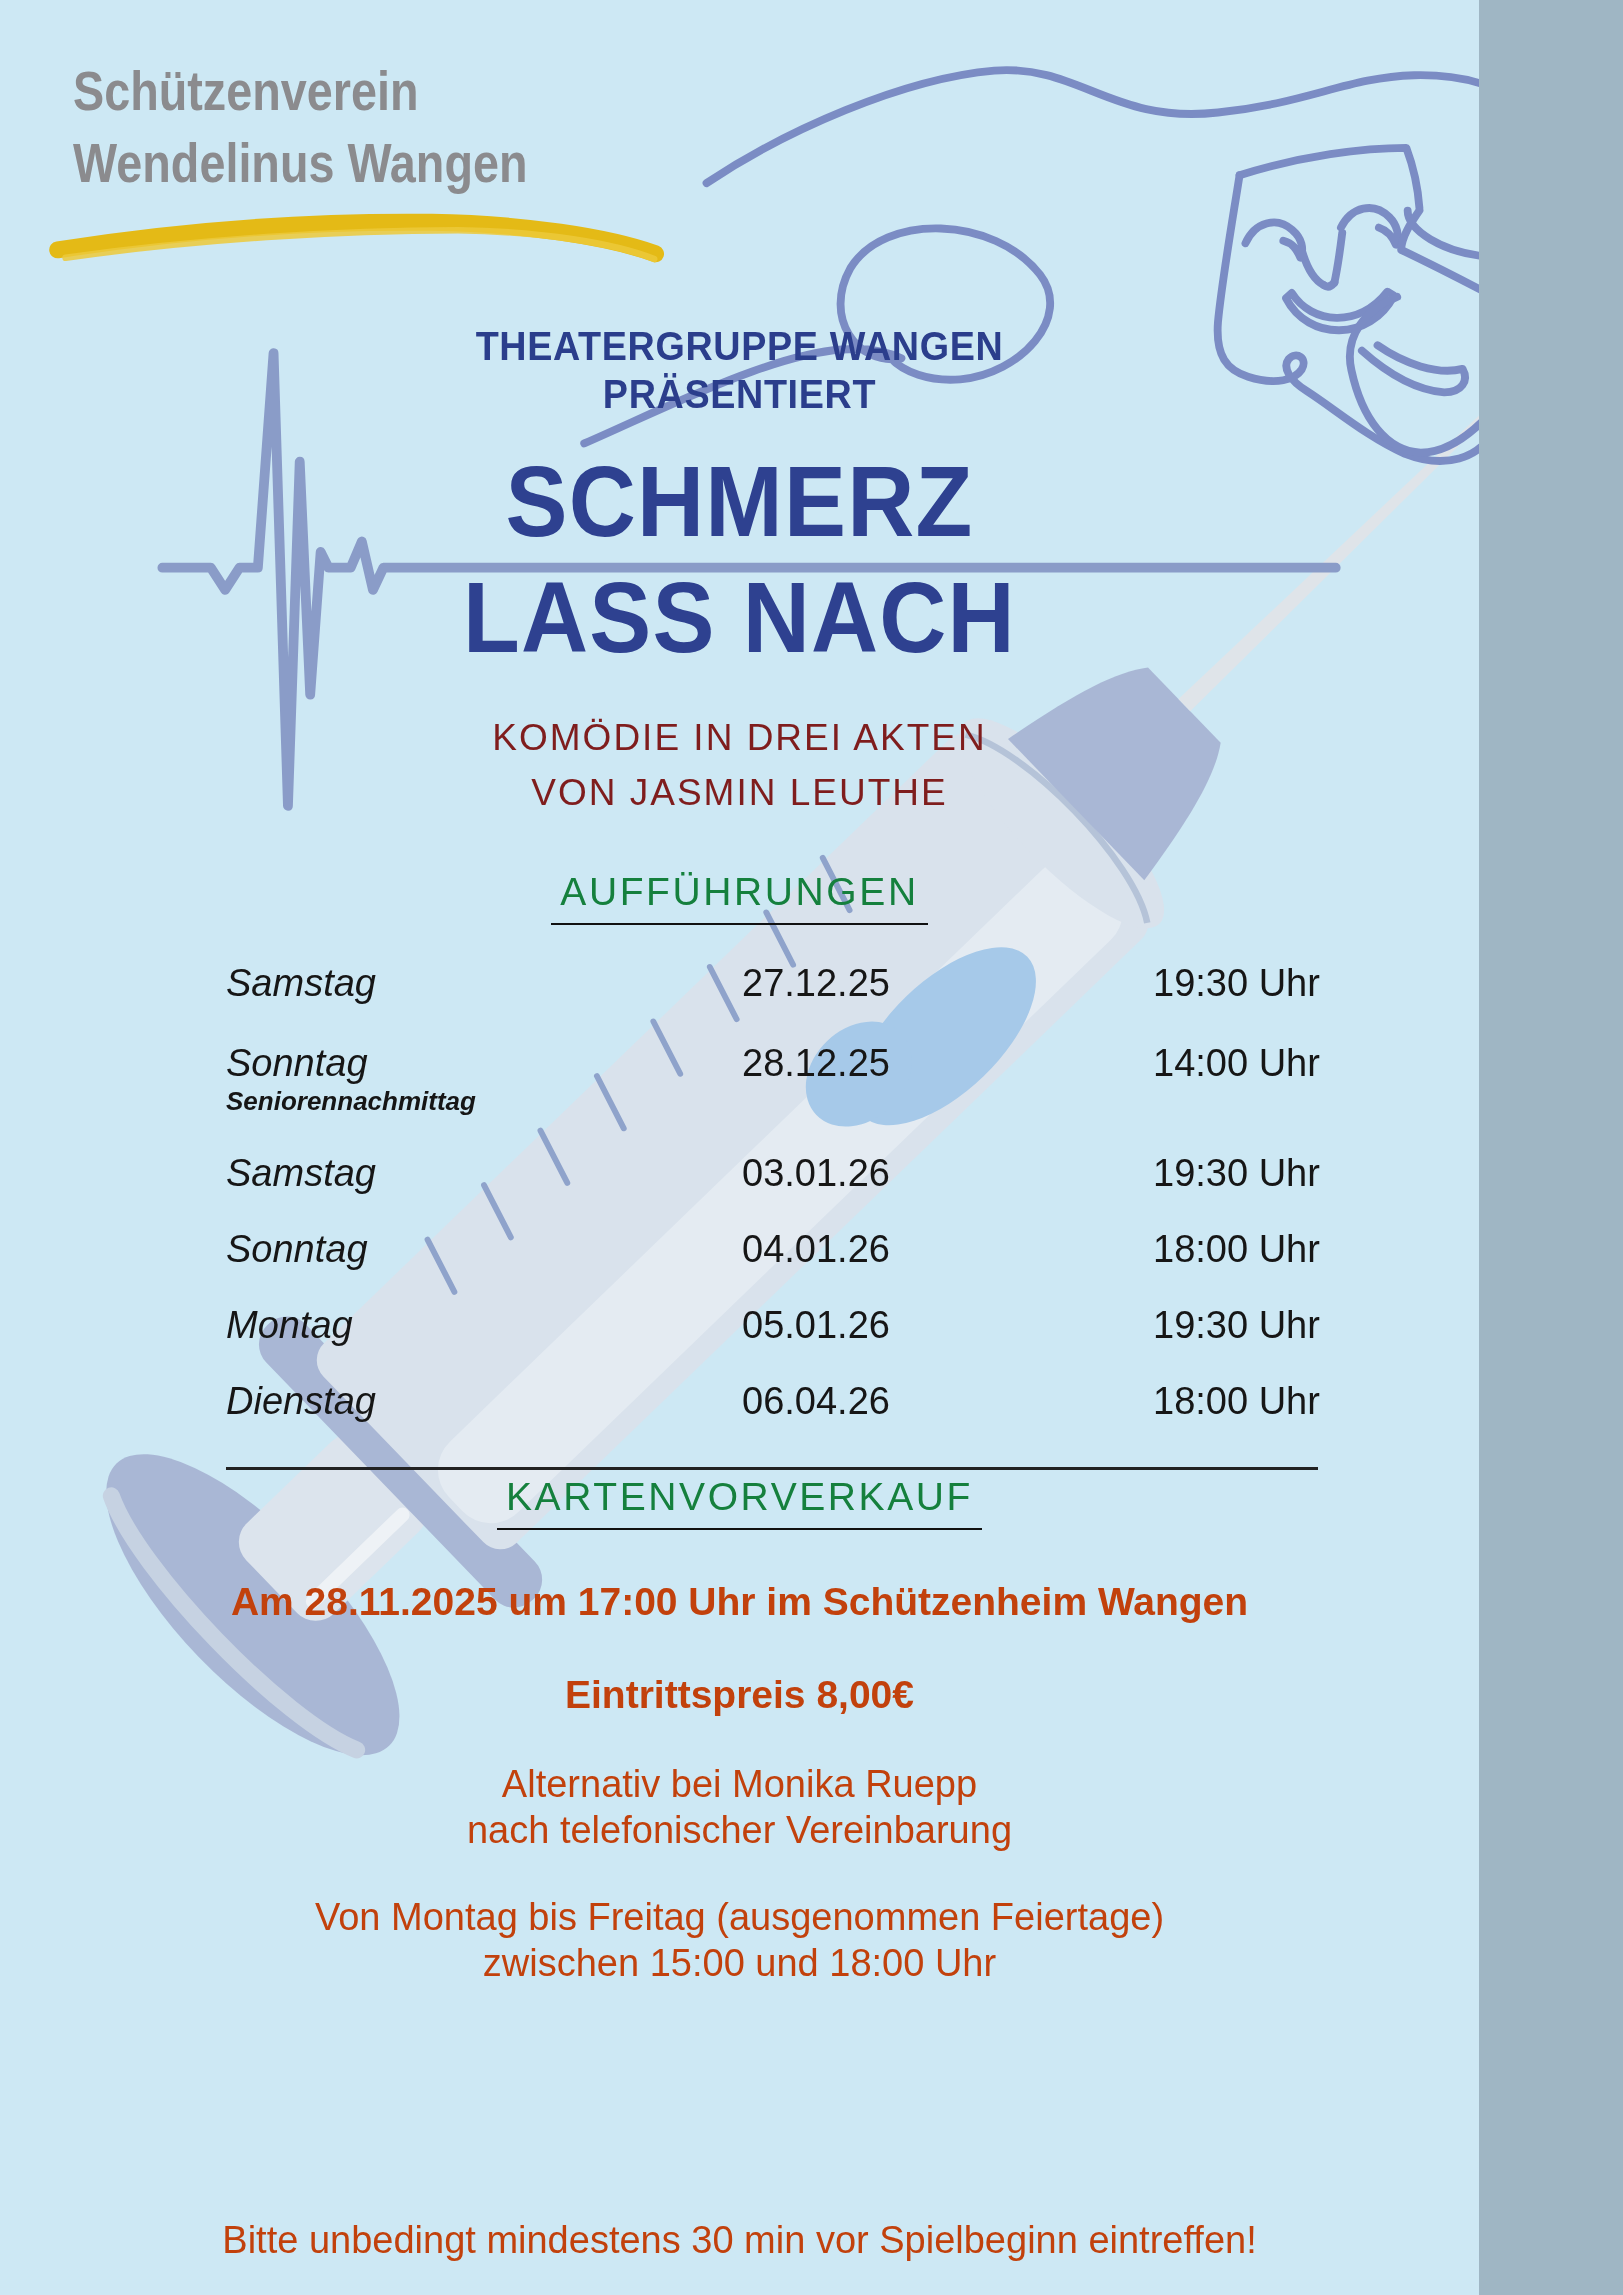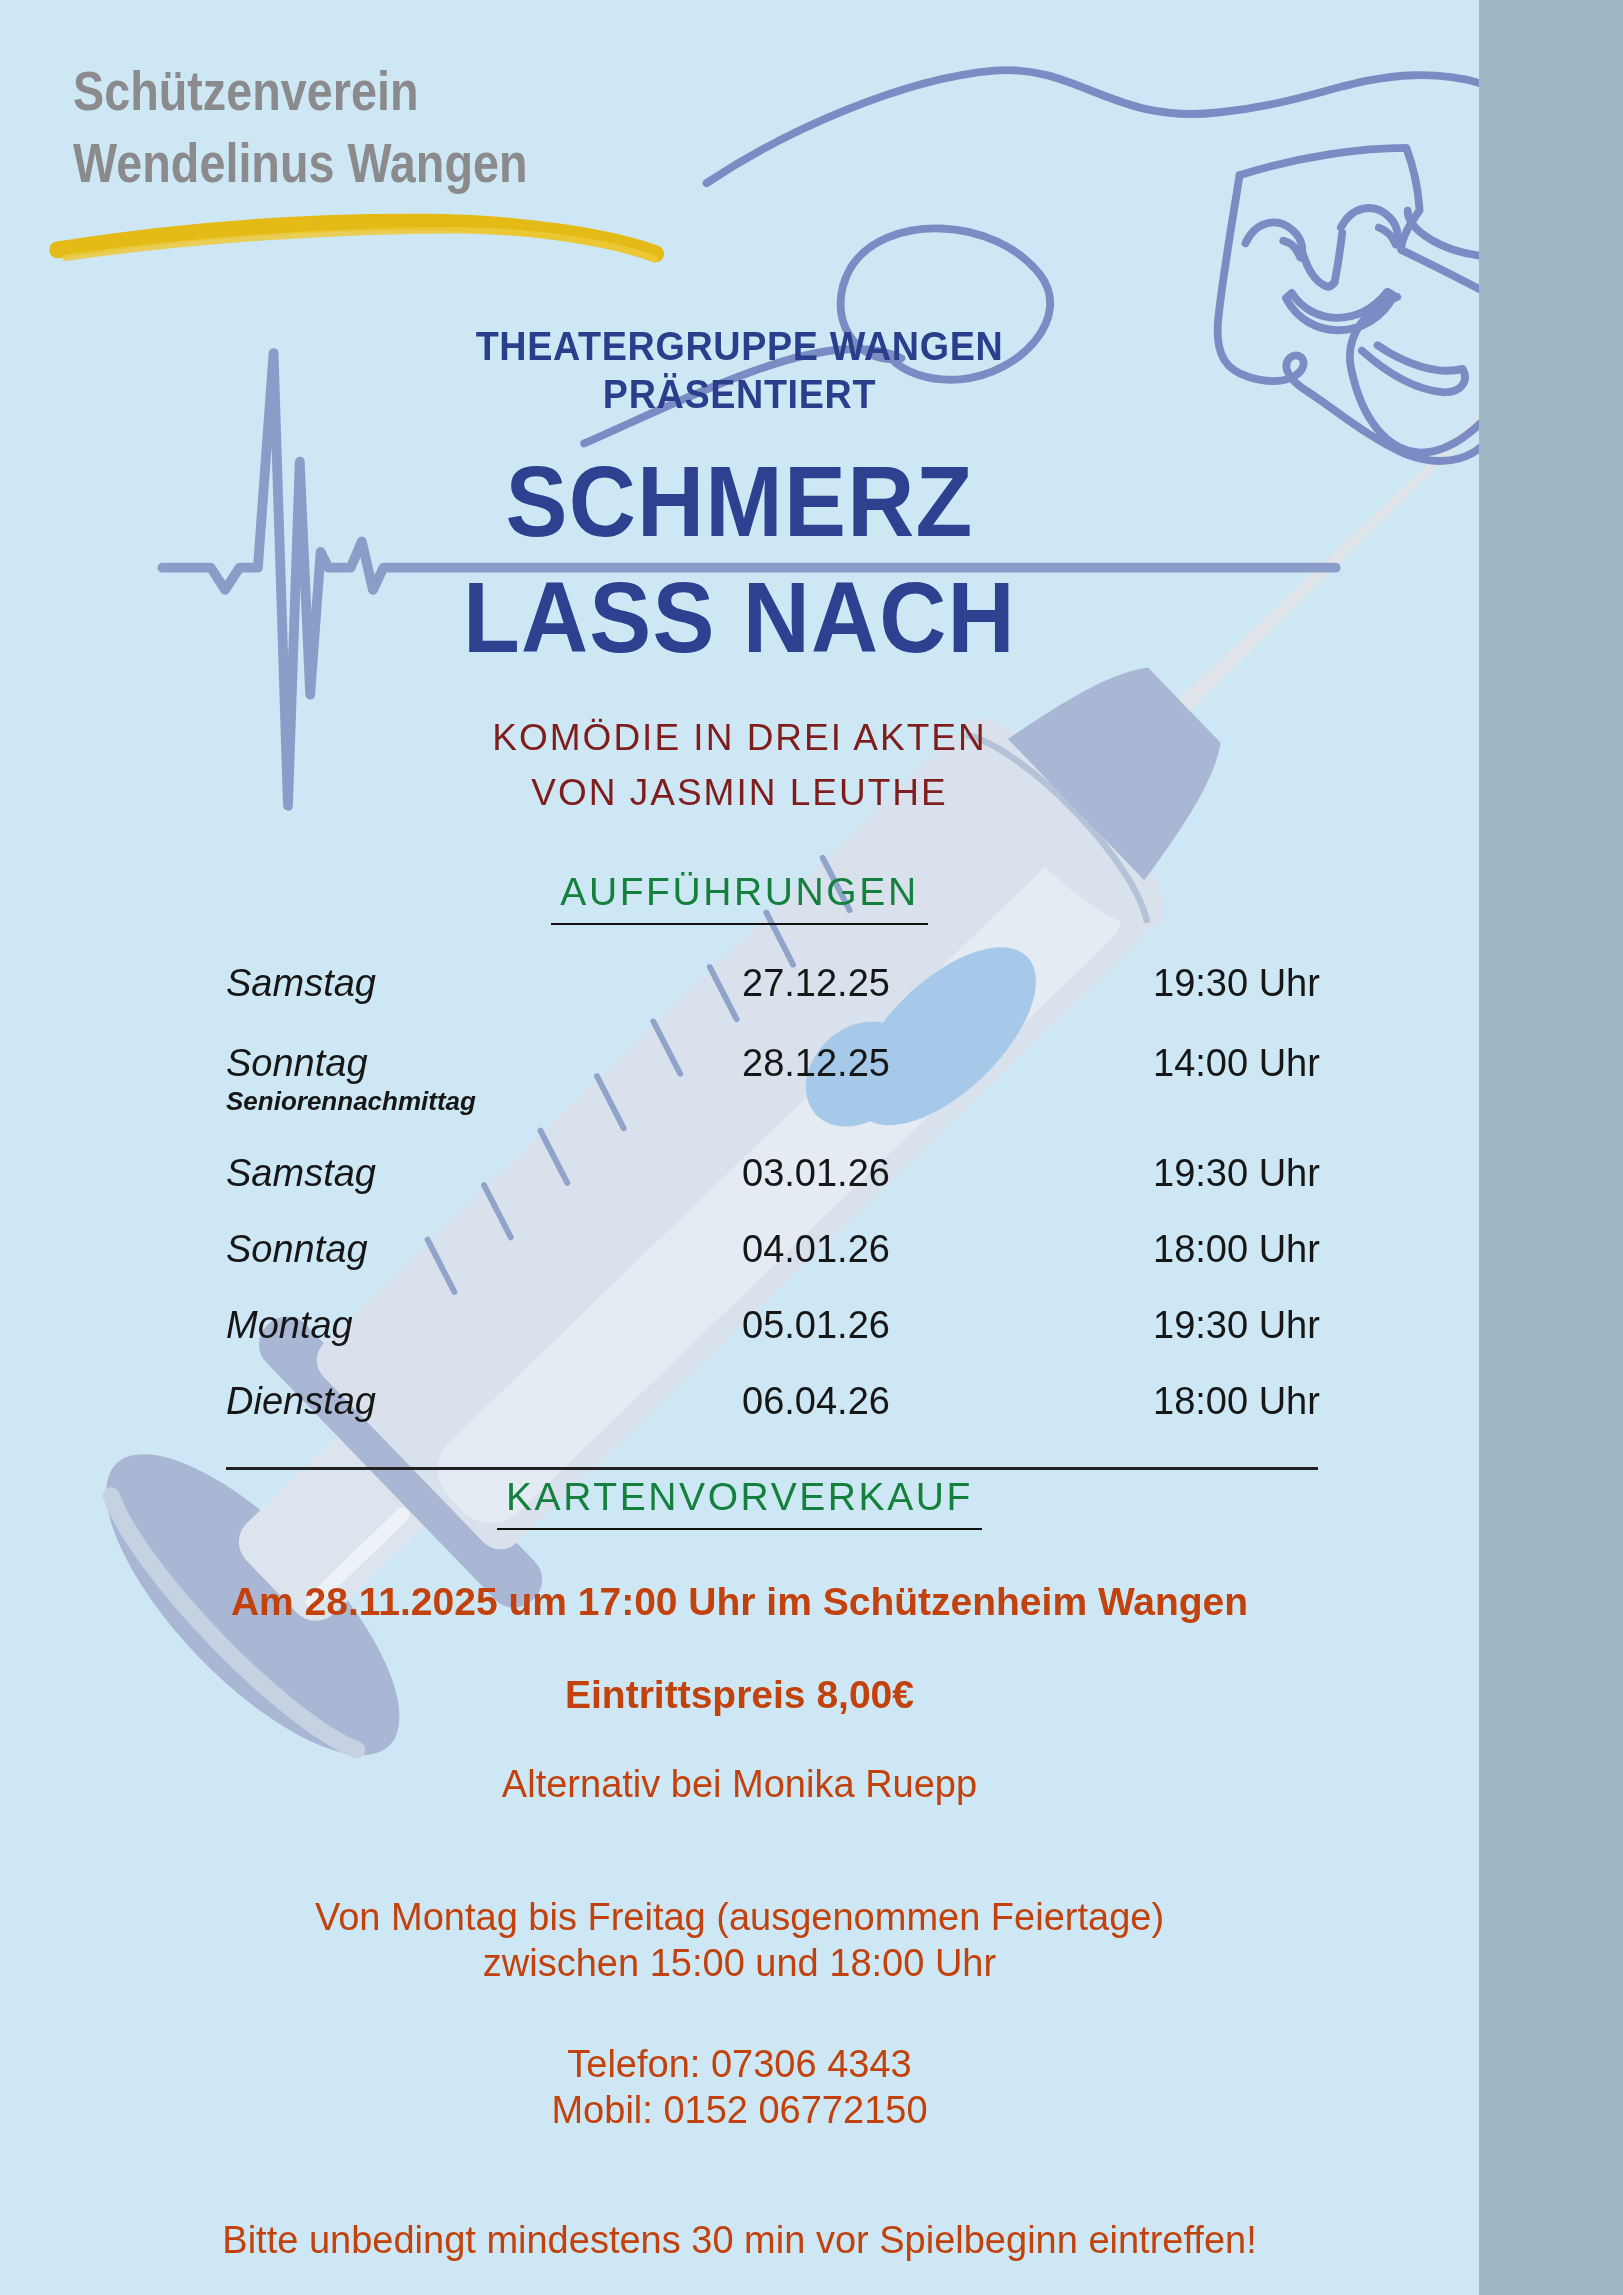--- a/index.html
+++ b/index.html
@@ -231,28 +231,25 @@
 
   <div class="abs section-heading heading-presale">
     <span>KARTENVORVERKAUF</span>
   </div>
 
   <div class="abs center-text bold-line am-line">Am 28.11.2025 um 17:00 Uhr im Schützenheim Wangen</div>
   <div class="abs center-text bold-line price-line">Eintrittspreis 8,00€</div>
 
   <div class="abs center-text thin-block alt-block">
     <div>Alternativ bei Monika Ruepp</div>
+    <div>nach telefonischer Vereinbarung</div>
   </div>
 
   <div class="abs center-text thin-block hours-block">
     <div>Von Montag bis Freitag (ausgenommen Feiertage)</div>
     <div>zwischen 15:00 und 18:00 Uhr</div>
   </div>
 
-  <div class="abs center-text thin-block phone-block">
-    <div>Telefon: 07306 4343</div>
-    <div>Mobil: 0152 06772150</div>
-  </div>
 
   <div class="abs center-text footer-line">Bitte unbedingt mindestens 30 min vor Spielbeginn eintreffen!</div>
 
 </div>
 
 
 </body></html>

